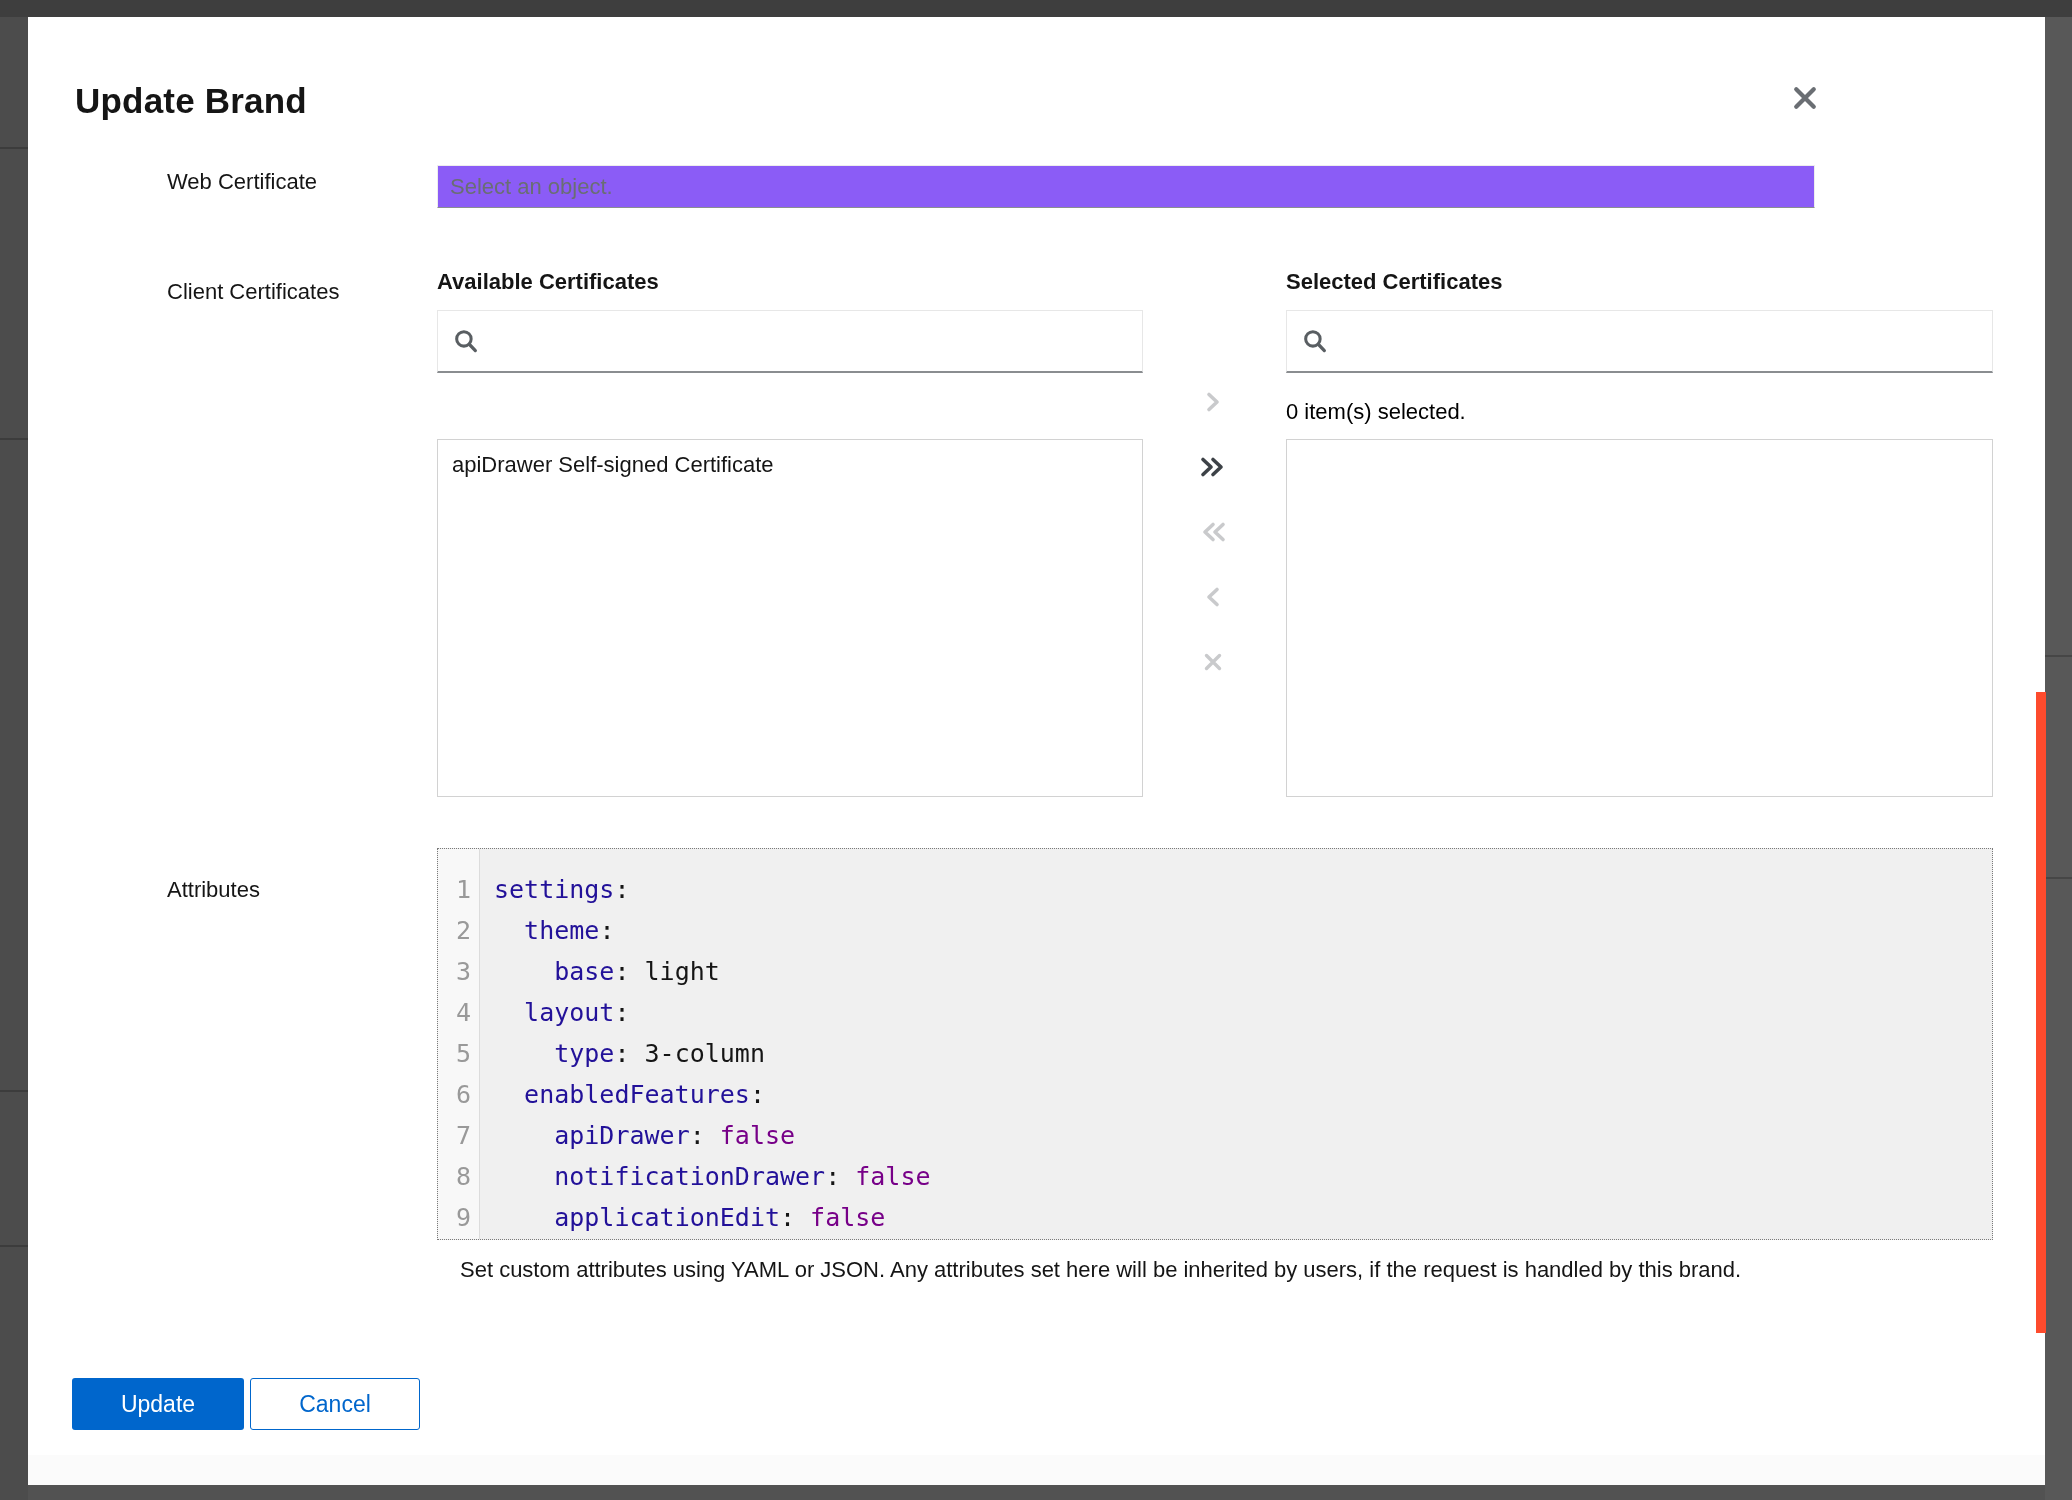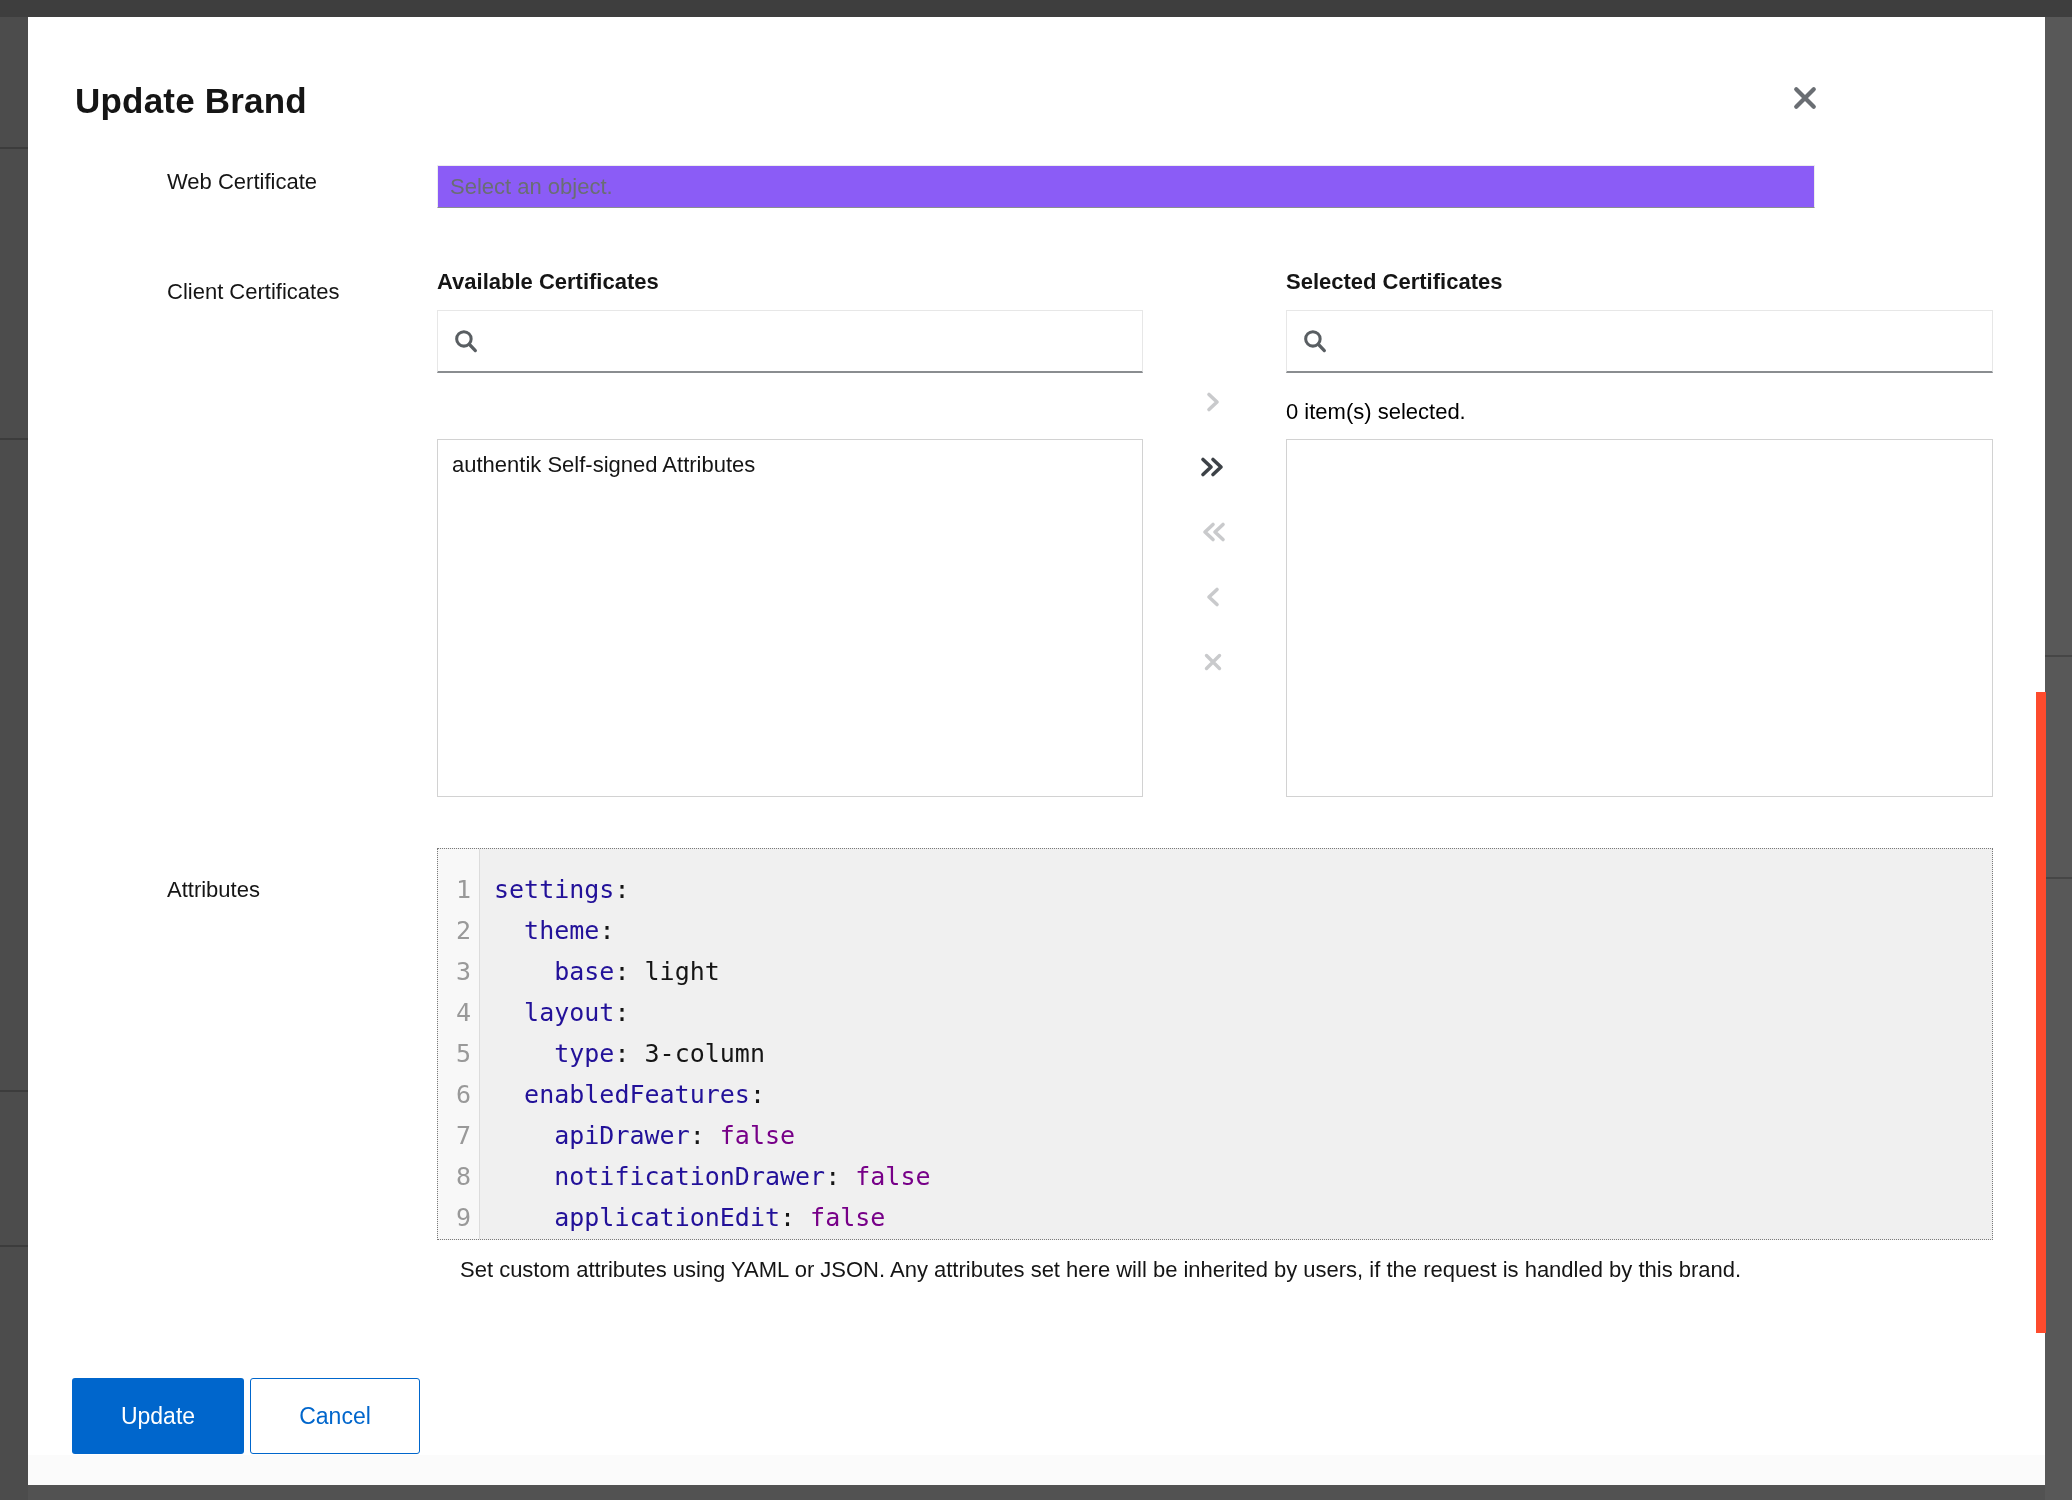--- a/index.html
+++ b/index.html
@@ -108,21 +108,21 @@
   }
   .code-line .src{white-space:pre;padding-left:14px;color:#151515;}
   .src .tok-key{color:var(--yaml-key);}
   .src .tok-keyword{color:var(--yaml-keyword);}
   .helper-text{
     position:absolute;left:432px;top:1238px;width:1560px;
     font-size:22px;color:#151515;line-height:30px;
   }
   
   .btn{
-    position:absolute;top:1361px;height:76px;border-radius:3px;
+    position:absolute;top:1361px;height:52px;border-radius:3px;
     font-family:"Liberation Sans",sans-serif;font-size:23px;cursor:pointer;
     display:flex;align-items:center;justify-content:center;
   }
   .btn-primary{
     left:44px;width:172px;background:var(--primary);color:#ffffff;border:none;
   }
   .btn-secondary{
     left:222px;width:170px;background:#ffffff;color:var(--primary);
     border:1px solid var(--primary);
   }
@@ -227,21 +227,21 @@
         <button class="xfer-btn" disabled="">
           <span style="display: flex;">
             <svg width="24" height="24" viewBox="0 0 24 24">
               <path d="M5.5 5.5l13 13M18.5 5.5l-13 13" stroke="currentColor" stroke-width="3.4" stroke-linecap="round" fill="none"></path>
             </svg>
           </span>
         </button>
       </div>
 
     <div class="list-box" style="left:409px;width:706px;" id="available-list" role="listbox">
-        <div class="list-item">authentik Self-signed Attributes</div>
+        <div class="list-item">apiDrawer Self-signed Certificate</div>
       </div>
     <div class="list-box" style="left:1258px;width:707px;" id="selected-list" role="listbox"></div>
 
     <div class="form-label" style="top:858px;">Attributes</div>
 
     <div class="code-editor" id="code-editor">
       <div class="gutter-bg"></div>
       <div id="code-lines">
           <div class="code-line">
             <span class="ln">1</span>

